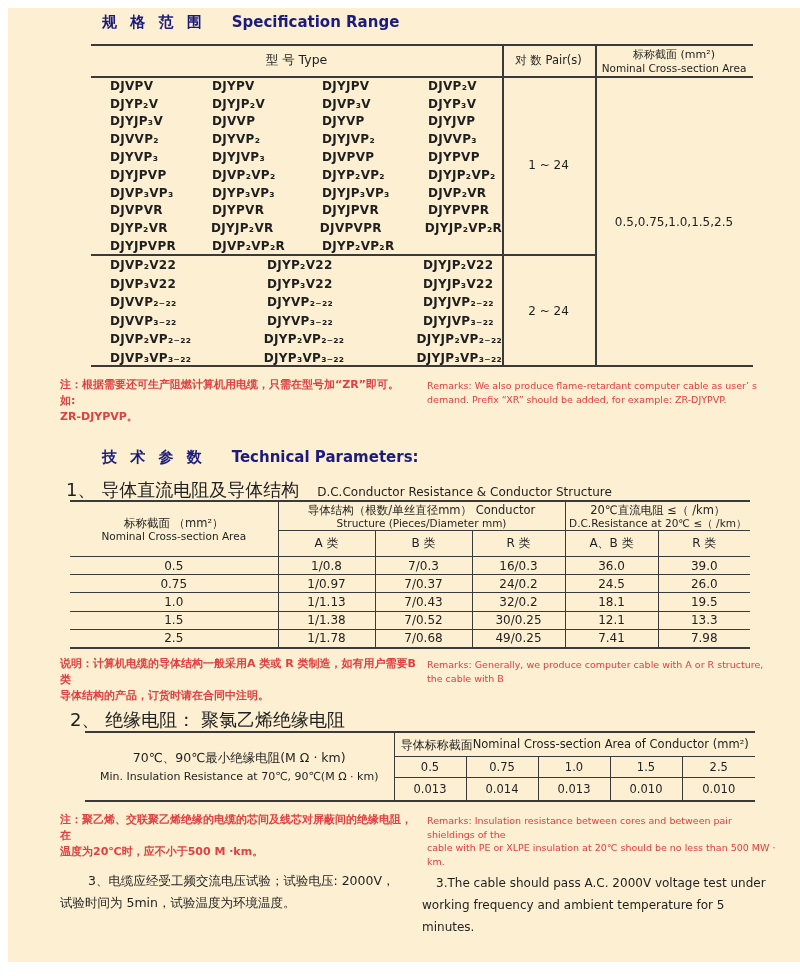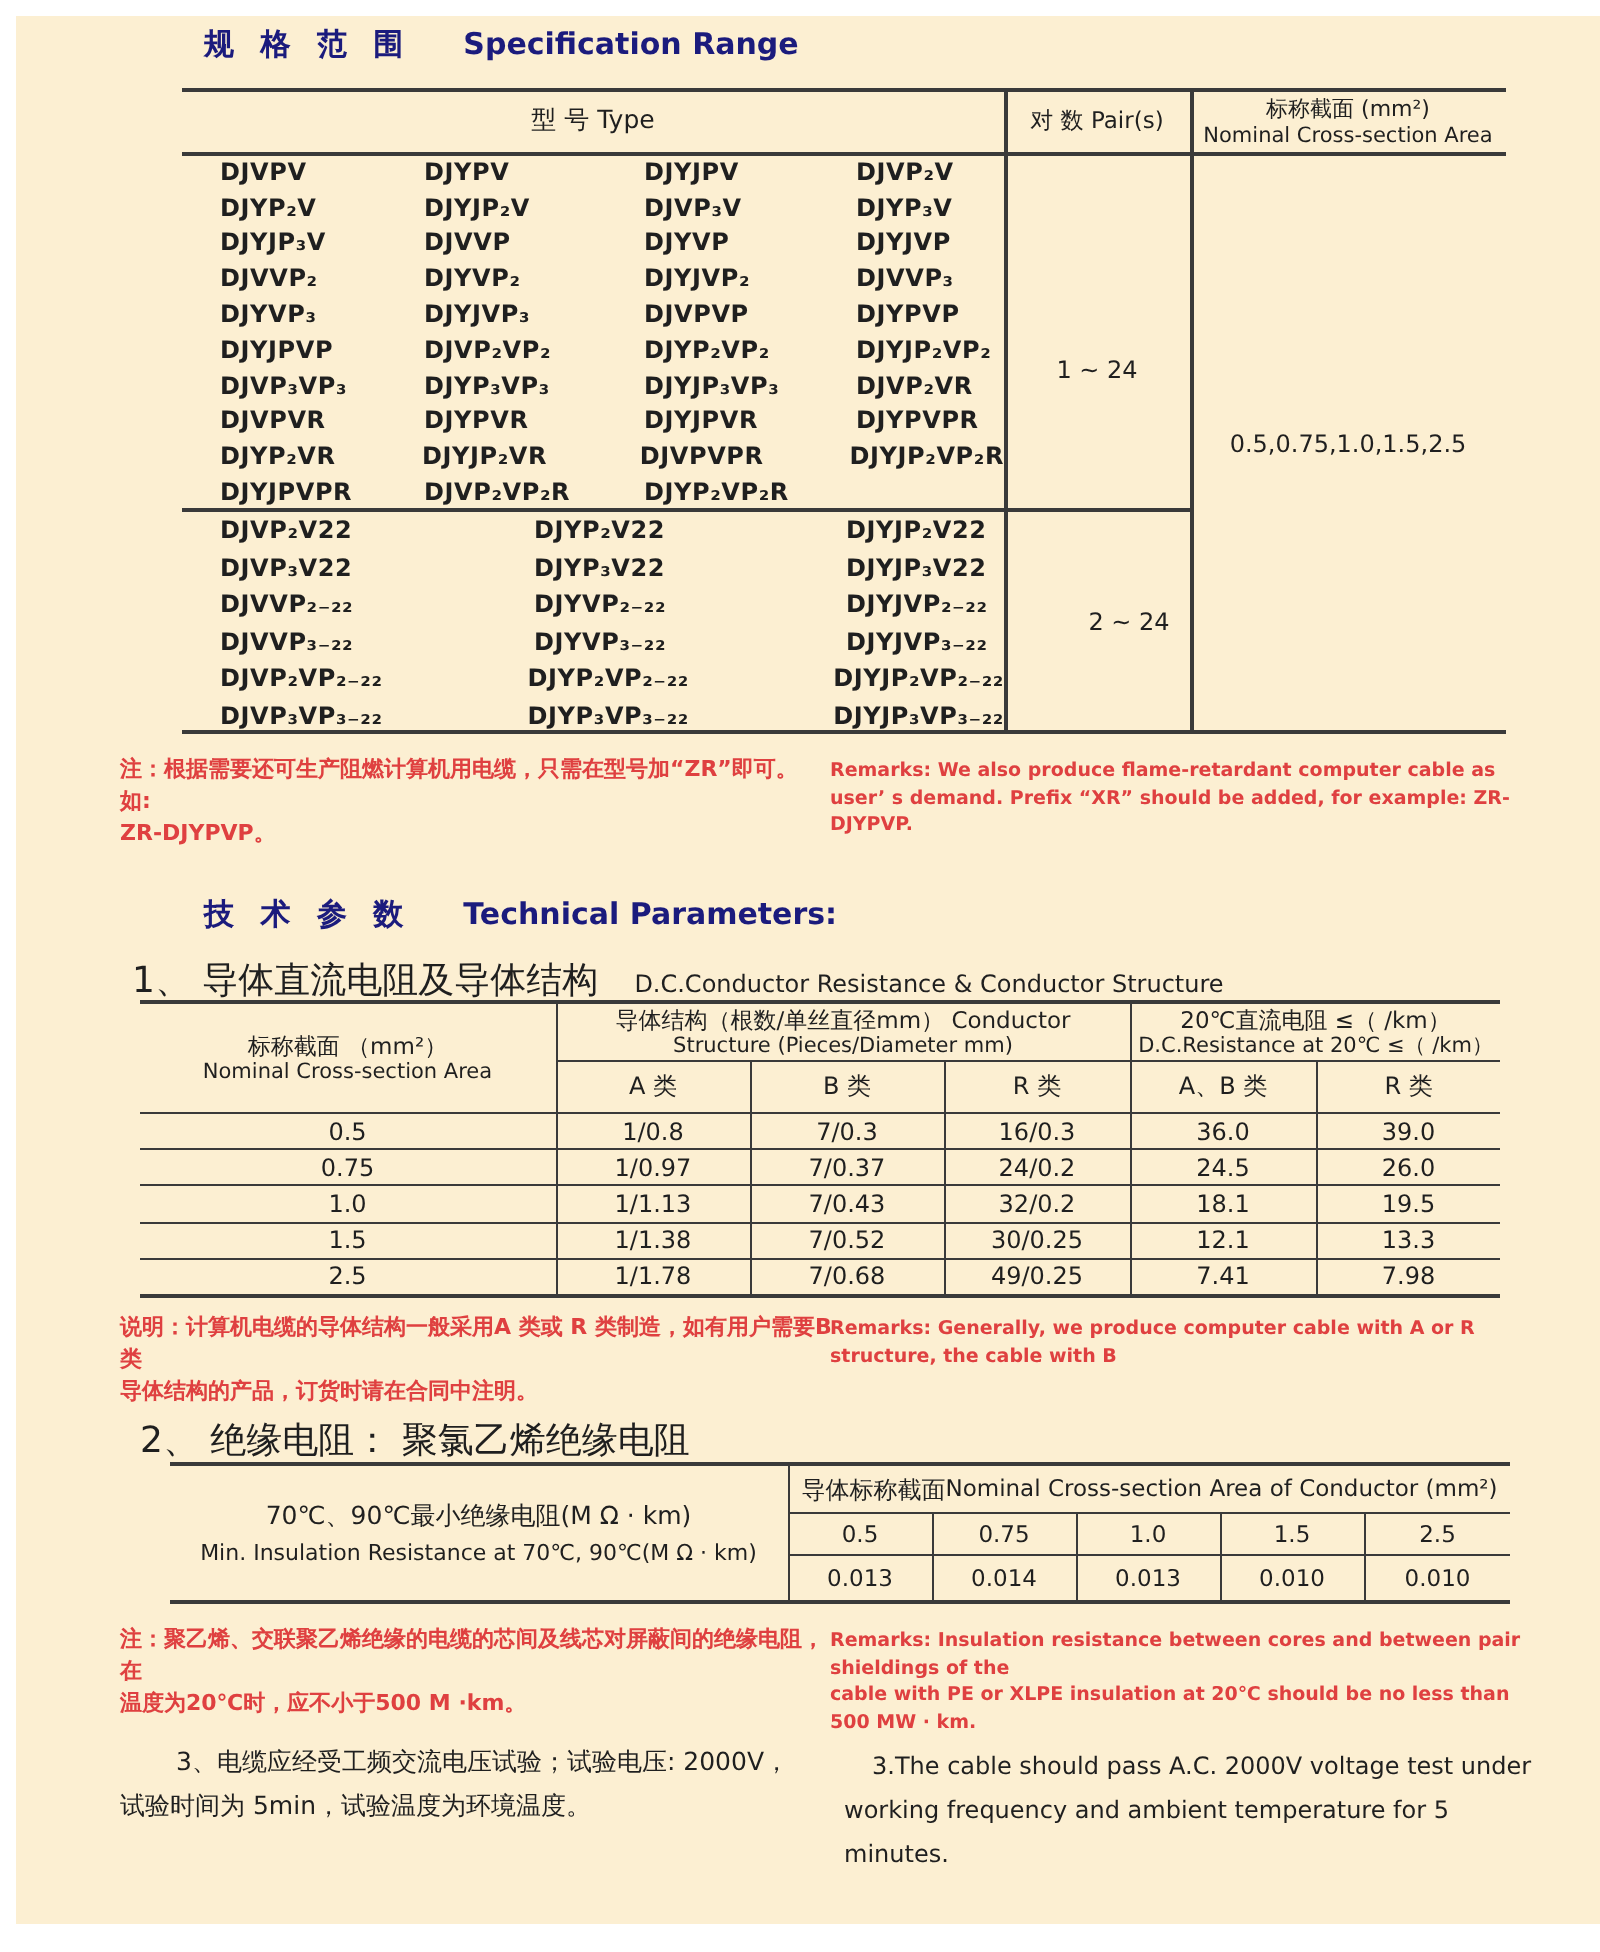--- a/index.html
+++ b/index.html
@@ -24,21 +24,21 @@
   .models .trow span{font-weight:600;letter-spacing:0.3px;white-space:nowrap;}
   .models-a{top:33px;}  .models-a .trow{height:17.8px;}
   .models-a .trow span:nth-child(1){width:102px;} .models-a .trow span:nth-child(2){width:110px;}
   .models-a .trow span:nth-child(3){width:106px;} .models-a .trow span:nth-child(4){flex:1;}
   .models-b{top:212px;} .models-b .trow{height:18.5px;}
   .models-b .trow span:nth-child(1){width:157px;} .models-b .trow span:nth-child(2){width:156px;}
   .models-b .trow span:nth-child(3){flex:1;}
 
   
   .note-zh{position:absolute;color:var(--note-red);font-size:11px;font-weight:bold;line-height:16px;}
-  .note-en{position:absolute;color:var(--note-red);font-size:9.5px;font-weight:700;line-height:13.5px;}
+  .note-en{position:absolute;color:var(--note-red);font-size:9.5px;font-weight:400;line-height:13.5px;margin-left:12px;}
 
   .item-line{position:absolute;display:flex;align-items:baseline;gap:18px;white-space:nowrap;}
   .item-line .zh{font-size:18px;font-weight:400;}
   .item-line .en{font-size:12px;}
 
   
   .tblwrap{position:absolute;border-top:2px solid var(--line-dark);border-bottom:2px solid var(--line-dark);}
   .tblwrap table{width:100%;border-collapse:collapse;border-style:hidden;table-layout:fixed;}
   .tblwrap th,.tblwrap td{border:1.4px solid var(--line-dark);font-weight:400;text-align:center;padding:0;}
   .dc-wrap{left:70px;top:500px;width:680px;}
@@ -168,22 +168,22 @@
         <span>DJYP₂VP₂₋₂₂</span>
         <span>DJYJP₂VP₂₋₂₂</span>
       </div>
       <div class="trow">
         <span>DJVP₃VP₃₋₂₂</span>
         <span>DJYP₃VP₃₋₂₂</span>
         <span>DJYJP₃VP₃₋₂₂</span>
       </div>
     </div>
 
-  <div class="cellbox" style="left:411px;top:32px;width:93px;height:178px;font-size:12px;margin-top:20px;">1 ~ 24</div>
-  <div class="cellbox" style="left:411px;top:210px;width:93px;height:113px;font-size:12px;padding-left:16px;">2 ~ 24</div>
+  <div class="cellbox" style="left:411px;top:32px;width:93px;height:178px;font-size:12px;">1 ~ 24</div>
+  <div class="cellbox" style="left:411px;top:210px;width:93px;height:113px;font-size:12px;">2 ~ 24</div>
   <div class="cellbox" style="left:504px;top:32px;width:158px;height:291px;font-size:12px;">0.5,0.75,1.0,1.5,2.5</div>
 </div>
 
 <div class="note-zh" style="left:60px;top:377px;width:352px;">
   <div>注：根据需要还可生产阻燃计算机用电缆，只需在型号加“ZR”即可。如:</div>
   <div>ZR-DJYPVP。</div>
 </div>
 <div class="note-en" style="left:415px;top:379px;width:345px;">Remarks: We also produce flame-retardant computer cable as user’ s demand. Prefix “XR” should be added, for example: ZR-DJYPVP.</div>
 
 <div class="h1" style="left:60px;top:448px;">

